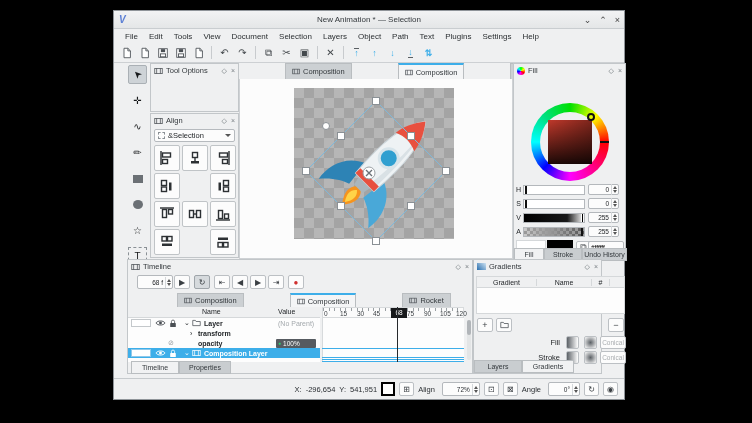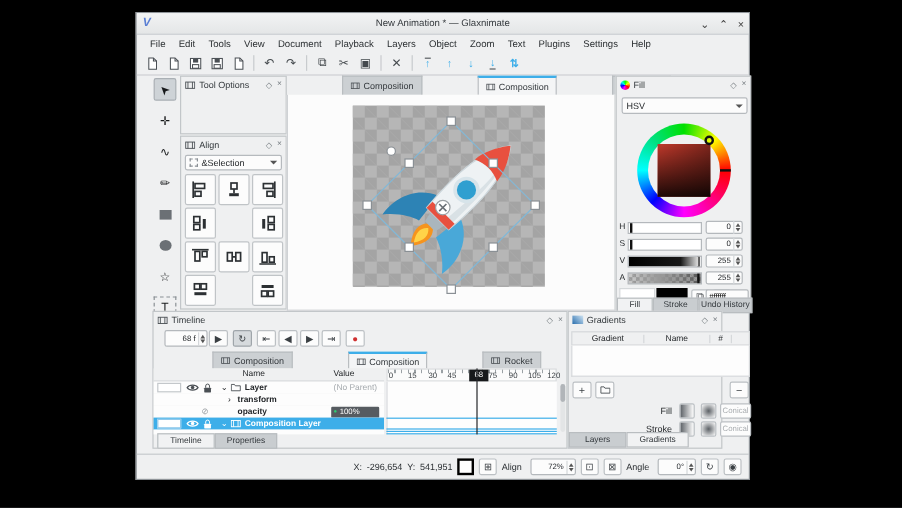--- a/index.html
+++ b/index.html
@@ -115,38 +115,38 @@
         <path d="M3.5,1.5 v7 M8.5,1.5 v7" stroke="currentColor" stroke-width="1"></path>
       </symbol>
   </defs>
 </svg>
 
 <div class="screen">
 <div class="win">
 
   <div class="titlebar">
     <span class="applogo">V</span>
-    <span class="title">New Animation * — Glaxnimate</span>
+    <span class="title">New Animation * — Selection</span>
     <span class="wctl">
       <span>⌄</span>
       <span>⌃</span>
       <span>×</span>
     </span>
   </div>
 
   <div class="menubar">
     <span class="menu-item">File</span>
     <span class="menu-item">Edit</span>
     <span class="menu-item">Tools</span>
     <span class="menu-item">View</span>
     <span class="menu-item">Document</span>
-    <span class="menu-item">Playback</span>
+    <span class="menu-item">Selection</span>
     <span class="menu-item">Layers</span>
     <span class="menu-item">Object</span>
-    <span class="menu-item">Zoom</span>
+    <span class="menu-item">Path</span>
     <span class="menu-item">Text</span>
     <span class="menu-item">Plugins</span>
     <span class="menu-item">Settings</span>
     <span class="menu-item">Help</span>
   </div>
 
   <div class="toolbar">
     <span class="tbtn">
           <svg>
             <use href="#sy-doc"></use>
@@ -411,24 +411,20 @@
 
   <div class="panel" style="left:399px;top:52px;width:113px;height:197px;">
     <div class="ptitle">
       <span style="width:8px;height:8px;border-radius:50%;background:conic-gradient(#0f0,#ff0 60deg,#f00 120deg,#f0f 200deg,#00f 260deg,#0ff 310deg,#0f0);display:inline-block"></span>
       <span>Fill</span>
       <span class="pbtns">
         <span>◇</span>
         <span>×</span>
       </span>
     </div>
-    <div class="combo" style="position:absolute;left:4px;top:17px;width:105px;height:14px;">
-      <span>HSV</span>
-      <span class="car"></span>
-    </div>
 
     <div style="position:absolute;left:17px;top:39px;width:78px;height:78px;border-radius:50%;
          background:conic-gradient(#00e000,#ff0 45deg,#f00 90deg,#ff0080 135deg,#f0f 180deg,#00f 225deg,#0ff 270deg,#00e080 315deg,#00e000);"></div>
     <div style="position:absolute;left:26px;top:48px;width:60px;height:60px;border-radius:50%;background:#eff0f1;"></div>
     <div style="position:absolute;left:34px;top:56px;width:44px;height:44px;background-color:#c0392b;
          background-image:linear-gradient(to right,rgba(0,0,0,0),rgba(0,0,0,.35)),linear-gradient(to bottom,rgba(0,0,0,0),rgba(0,0,0,.85));"></div>
     <div style="position:absolute;left:86px;top:77px;width:9px;height:2px;background:#111;"></div>
     <div style="position:absolute;left:73px;top:49px;width:8px;height:8px;border:2px solid #111;border-radius:50%;"></div>
 
     <div class="slider-row" style="top:120px;">

